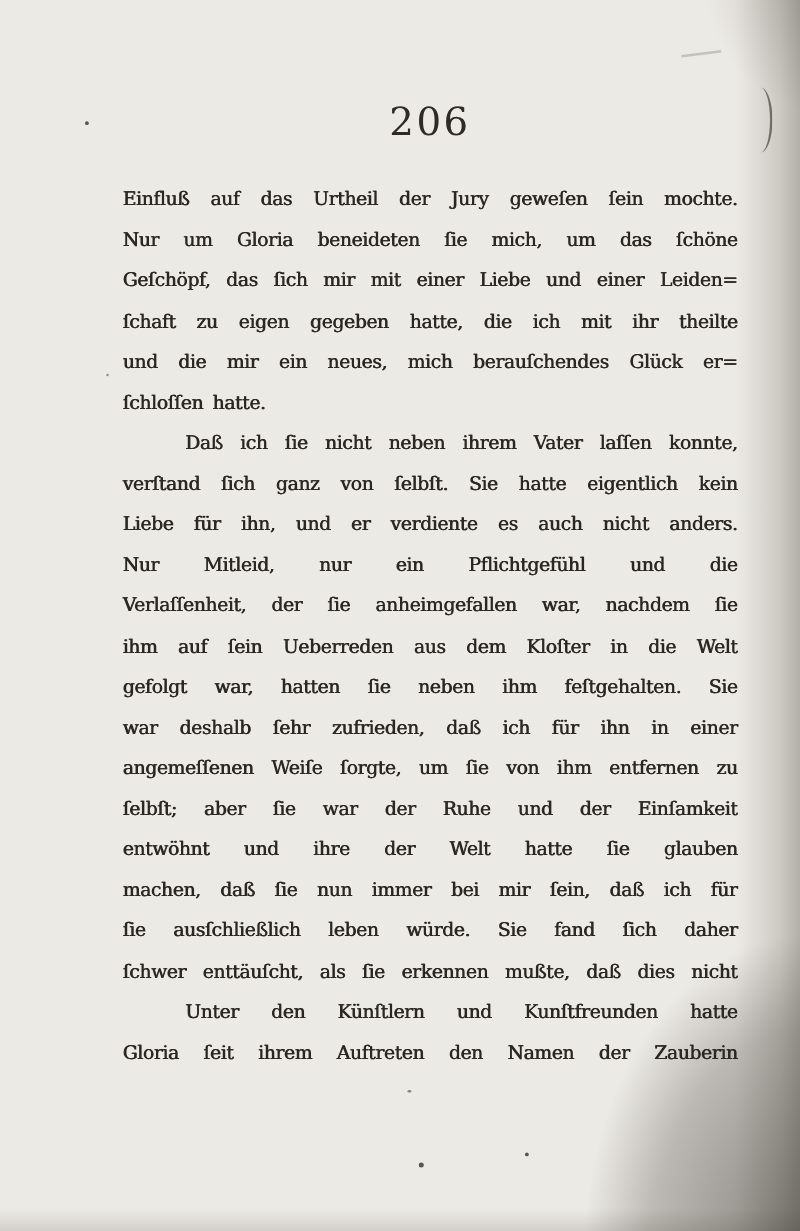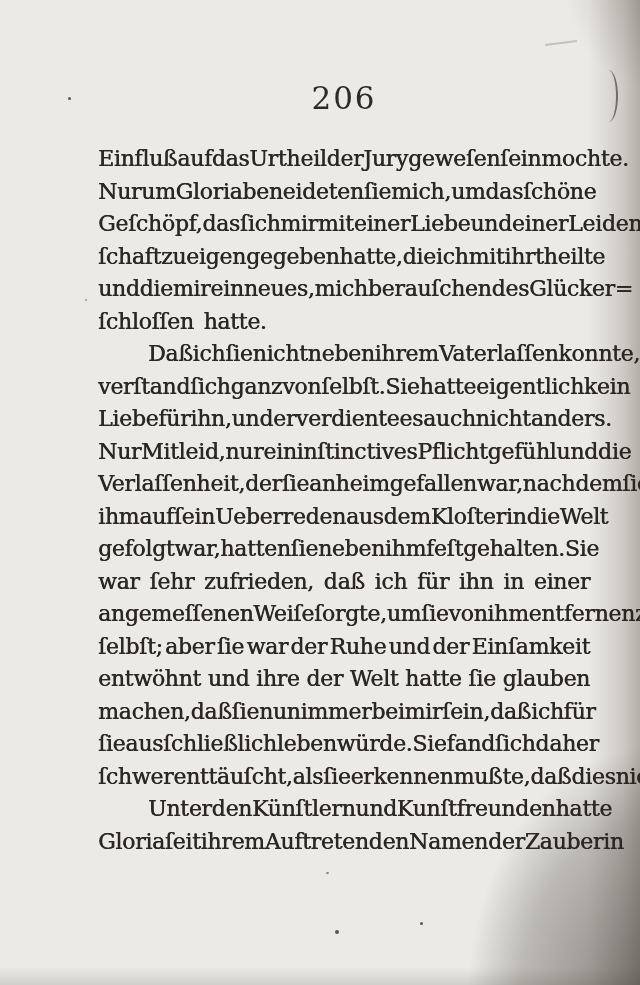--- a/index.html
+++ b/index.html
@@ -34,21 +34,21 @@
     letter-spacing: 2px;
     margin-bottom: 33px;
     color: #2e2a25;
   }
   .paragraph { margin: 0; }
   .line {
     display: flex;
     justify-content: space-between;
     height: 32.5px;
     line-height: 32.5px;
-    font-size: 22px;
+    font-size: 15px;
     letter-spacing: -0.3px;
     white-space: nowrap;
     text-shadow: 0.5px 0 0 currentColor;
   }
   .line span { flex: 0 0 auto; }
   .line.flush {
     display: block;
     word-spacing: 3px;
   }
   .line.indent { padding-left: 50px; }
@@ -182,21 +182,20 @@
           <span>es</span>
           <span>auch</span>
           <span>nicht</span>
           <span>anders.</span>
         </div>
         <div class="line">
           <span>Nur</span>
           <span>Mitleid,</span>
           <span>nur</span>
           <span>ein</span>
-          <span>inſtinctives</span>
           <span>Pflichtgefühl</span>
           <span>und</span>
           <span>die</span>
         </div>
         <div class="line">
           <span>Verlaſſenheit,</span>
           <span>der</span>
           <span>ſie</span>
           <span>anheimgefallen</span>
           <span>war,</span>
@@ -220,20 +219,21 @@
           <span>war,</span>
           <span>hatten</span>
           <span>ſie</span>
           <span>neben</span>
           <span>ihm</span>
           <span>feſtgehalten.</span>
           <span>Sie</span>
         </div>
         <div class="line">
           <span>war</span>
+          <span>deshalb</span>
           <span>ſehr</span>
           <span>zufrieden,</span>
           <span>daß</span>
           <span>ich</span>
           <span>für</span>
           <span>ihn</span>
           <span>in</span>
           <span>einer</span>
         </div>
         <div class="line">

